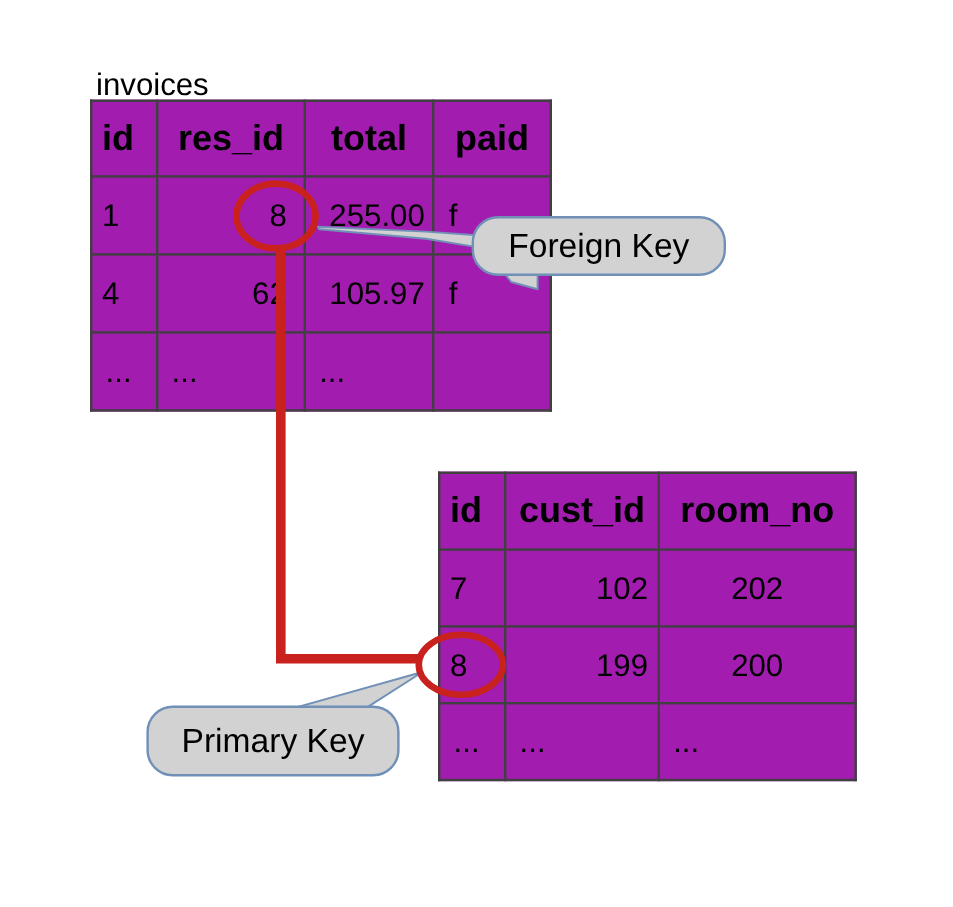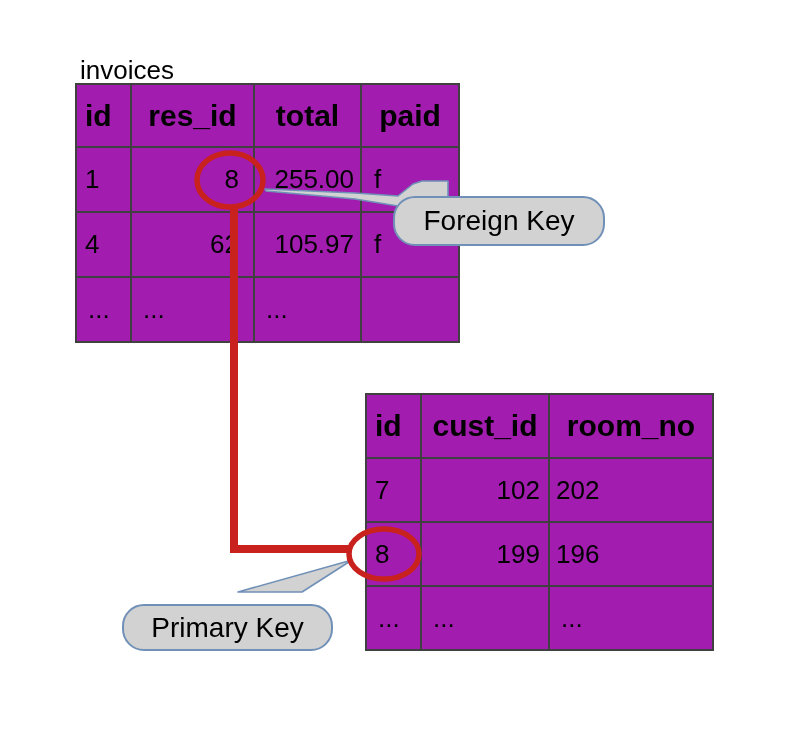--- a/index.html
+++ b/index.html
@@ -51,43 +51,42 @@
   .tbl-invoices td:nth-child(3){text-align:right;}
   .tbl-invoices td:nth-child(4){text-align:left;padding-left:12px;}
   
   .tbl-reservations{width:347px;}
   .tbl-reservations col:nth-child(1){width:55px;}
   .tbl-reservations col:nth-child(2){width:128px;}
   .tbl-reservations col:nth-child(3){width:164px;}
   .tbl-reservations thead tr{height:64px;}
   .tbl-reservations tbody tr{height:64px;}
   .tbl-reservations td:nth-child(2){text-align:right;padding-right:8px;}
-  .tbl-reservations td:nth-child(3){text-align:left;}
+  .tbl-reservations td:nth-child(3){text-align:center;}
   
   .tbl td.cell-ellipsis{text-align:left;padding-left:11px;padding-right:0;}
   
   svg.overlay{
     position:absolute;left:0;top:0;width:794px;height:756px;
     pointer-events:none;
   }
   .tail{fill:var(--callout-fill);stroke:var(--callout-border);stroke-width:1.6;stroke-linejoin:round;}
   .red-line{fill:none;stroke:var(--red);stroke-width:8;stroke-linejoin:miter;stroke-linecap:butt;}
   .red-circle{fill:none;stroke:var(--red);stroke-width:5.5;}
   
   .callout{
     position:absolute;display:flex;align-items:center;justify-content:center;
     background:var(--callout-fill);
     border:2px solid var(--callout-border);
     border-radius:22px;
     font-size:28px;line-height:1;white-space:nowrap;
     box-sizing:border-box;
-    margin-top:16px;
   }
   .callout-fk{left:393px;top:180px;width:212px;height:50px;}
-  .callout-pk{left:122px;top:588px;width:211px;height:47px;}
+  .callout-pk{left:122px;top:588px;width:211px;height:59px;}
 </style>
 </head>
 <body>
 
 <div class="canvas">
 
   <div class="tbl-title title-invoices">invoices</div>
 
   <div class="tbl-wrap wrap-invoices">
     <table class="tbl tbl-invoices">
@@ -145,21 +144,21 @@
         </thead>
         <tbody>
           <tr>
             <td>7</td>
             <td>102</td>
             <td>202</td>
           </tr>
           <tr>
             <td>8</td>
             <td>199</td>
-            <td>196</td>
+            <td>200</td>
           </tr>
           <tr>
             <td class="cell-ellipsis">...</td>
             <td class="cell-ellipsis">...</td>
             <td class="cell-ellipsis">...</td>
           </tr>
         </tbody>
       </table>
   </div>
 

